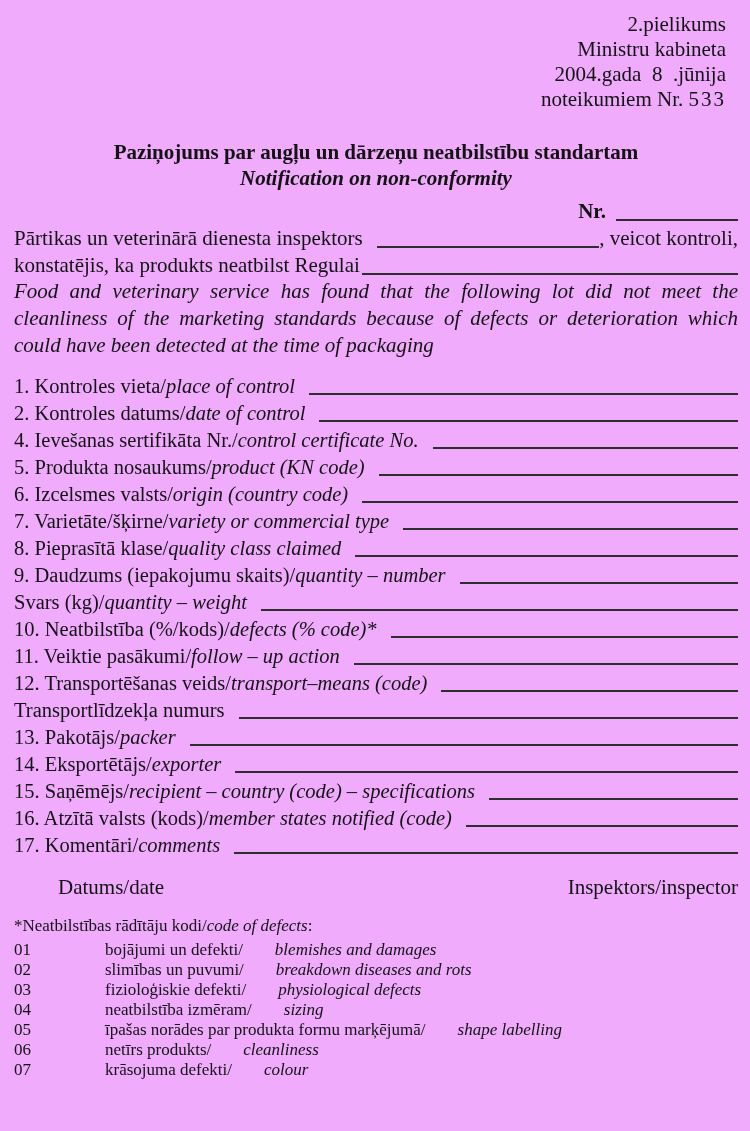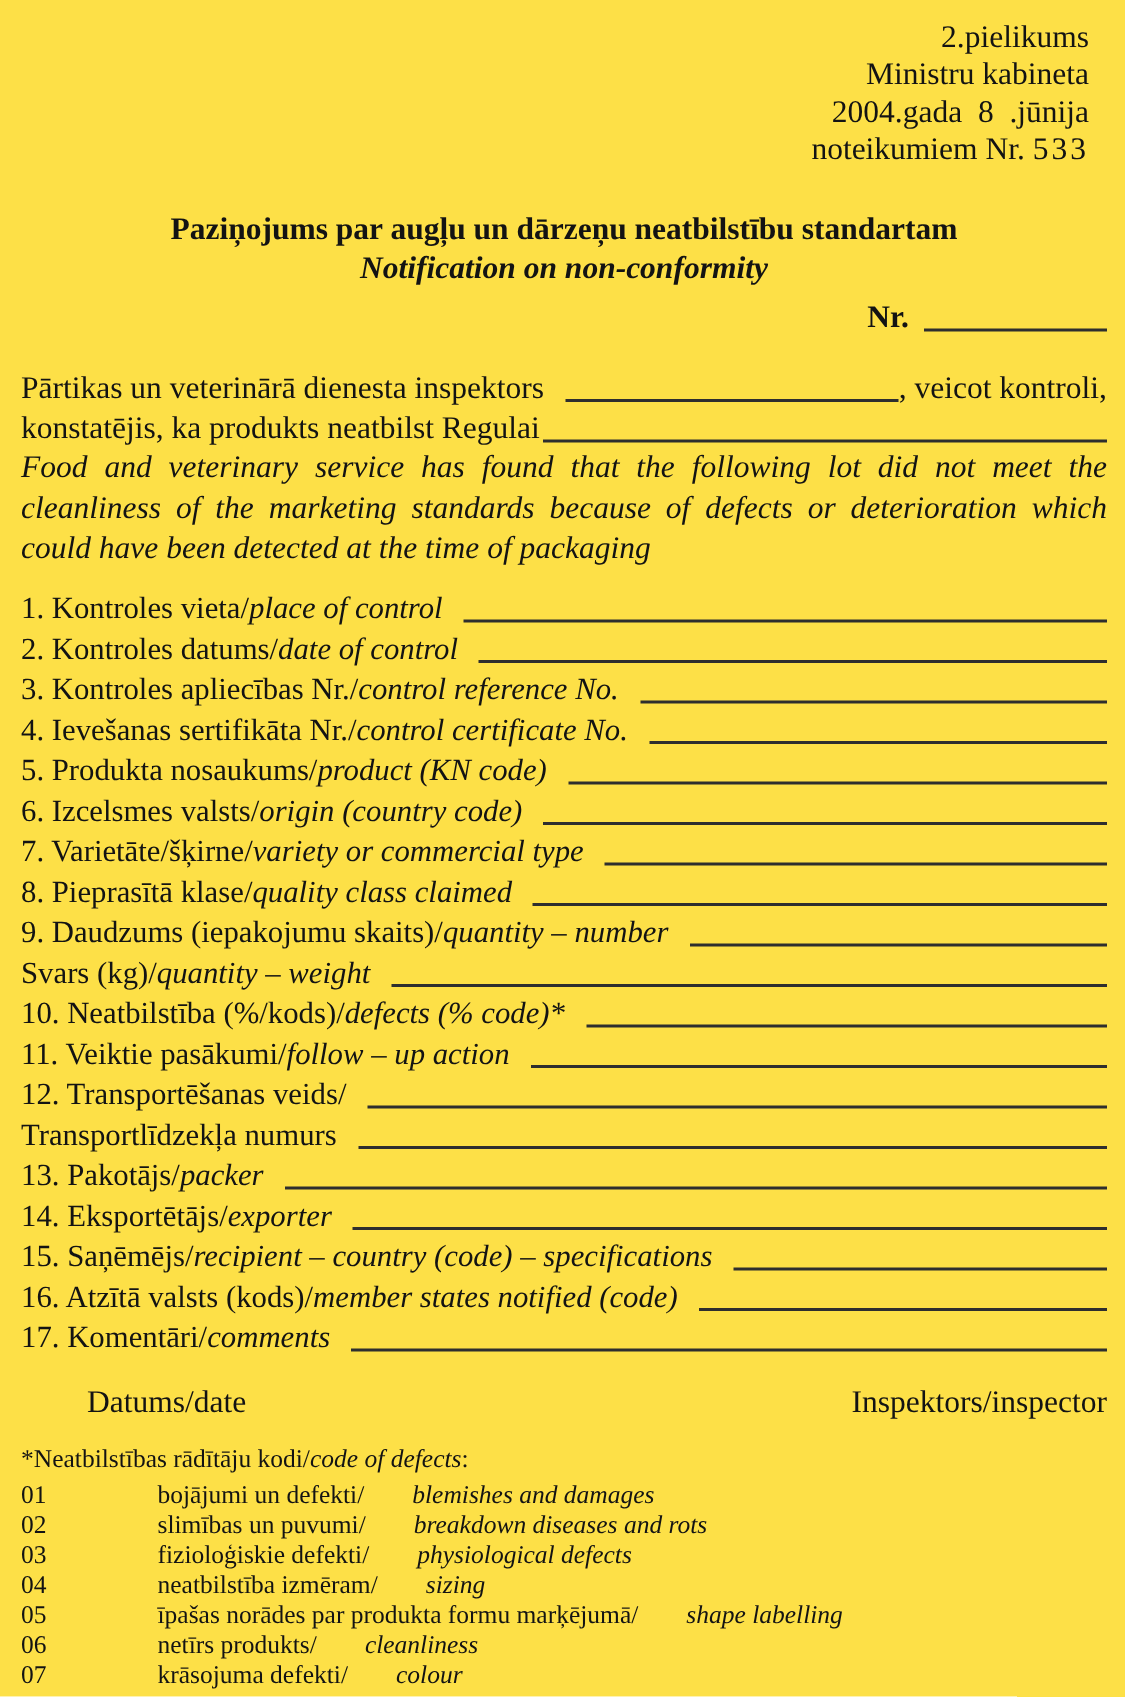--- a/index.html
+++ b/index.html
@@ -1,21 +1,21 @@
 <!DOCTYPE html>
 <html><head>
 <meta charset="utf-8">
 <style>
   * { box-sizing: border-box; margin: 0; padding: 0; }
   html, body { background: #ffffff; }
   .page {
     position: relative;
     width: 750px;
     height: 1131px;
-    background: #fde047;
+    background: #f0abfc;
     color: #131313;
     font-family: "Liberation Serif", "DejaVu Serif", serif;
     overflow: hidden;
   }
   .content { padding: 0 12px 0 14px; }
 
   
   .annex {
     padding: 12px 12px 0 0;
     text-align: right;
@@ -44,21 +44,21 @@
     align-items: flex-end;
     height: 27px;
     margin: 6px 0 0 537px;
     font-size: 21px;
     font-weight: bold;
     justify-content: flex-end;
   }
   .nr-blank { flex: 0 0 122px; margin: 0 0 3px 10px; border-bottom: 2px solid #2e2e2e; }
 
   
-  .intro { margin-top: 20px; font-size: 21px; }
+  .intro { margin-top: 0; font-size: 21px; }
   .iline { display: flex; align-items: flex-end; height: 27px; }
   .iline .tail { white-space: pre; }
   .ipar {
     font-style: italic;
     line-height: 27px;
     text-align: justify;
   }
 
   
   .fields { margin-top: 12px; }
@@ -134,25 +134,20 @@
           <span class="lbl">1. Kontroles vieta/</span>
           <span class="lbl it">place of control</span>
           <span class="blank"></span>
         </div>
       <div class="frow">
           <span class="lbl">2. Kontroles datums/</span>
           <span class="lbl it">date of control</span>
           <span class="blank"></span>
         </div>
       <div class="frow">
-          <span class="lbl">3. Kontroles apliecības Nr./</span>
-          <span class="lbl it">control reference No.</span>
-          <span class="blank"></span>
-        </div>
-      <div class="frow">
           <span class="lbl">4. Ievešanas sertifikāta Nr./</span>
           <span class="lbl it">control certificate No.</span>
           <span class="blank"></span>
         </div>
       <div class="frow">
           <span class="lbl">5. Produkta nosaukums/</span>
           <span class="lbl it">product (KN code)</span>
           <span class="blank"></span>
         </div>
       <div class="frow">
@@ -185,20 +180,21 @@
           <span class="lbl it">defects (% code)*</span>
           <span class="blank"></span>
         </div>
       <div class="frow">
           <span class="lbl">11. Veiktie pasākumi/</span>
           <span class="lbl it">follow – up action</span>
           <span class="blank"></span>
         </div>
       <div class="frow">
           <span class="lbl">12. Transportēšanas veids/</span>
+          <span class="lbl it">transport–means (code)</span>
           <span class="blank"></span>
         </div>
       <div class="frow">
           <span class="lbl">Transportlīdzekļa numurs</span>
           <span class="lbl it"></span>
           <span class="blank"></span>
         </div>
       <div class="frow">
           <span class="lbl">13. Pakotājs/</span>
           <span class="lbl it">packer</span>

